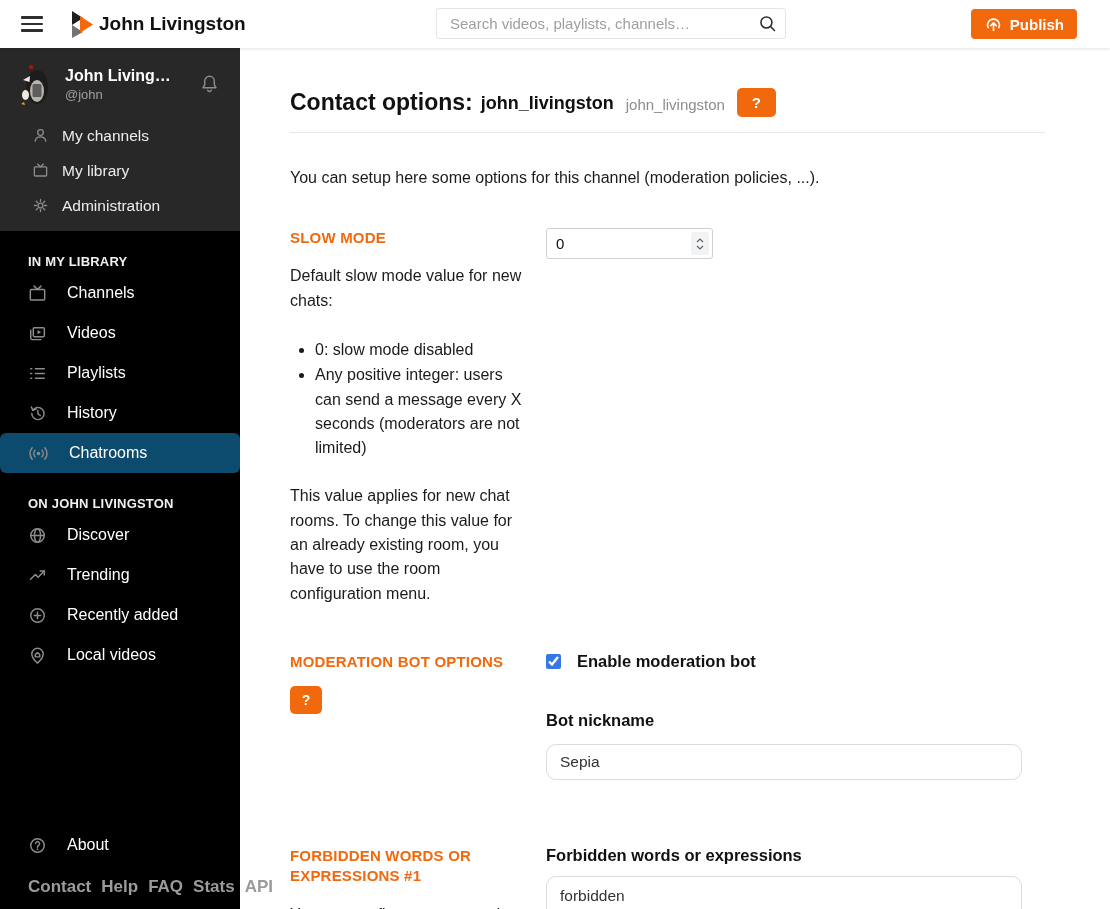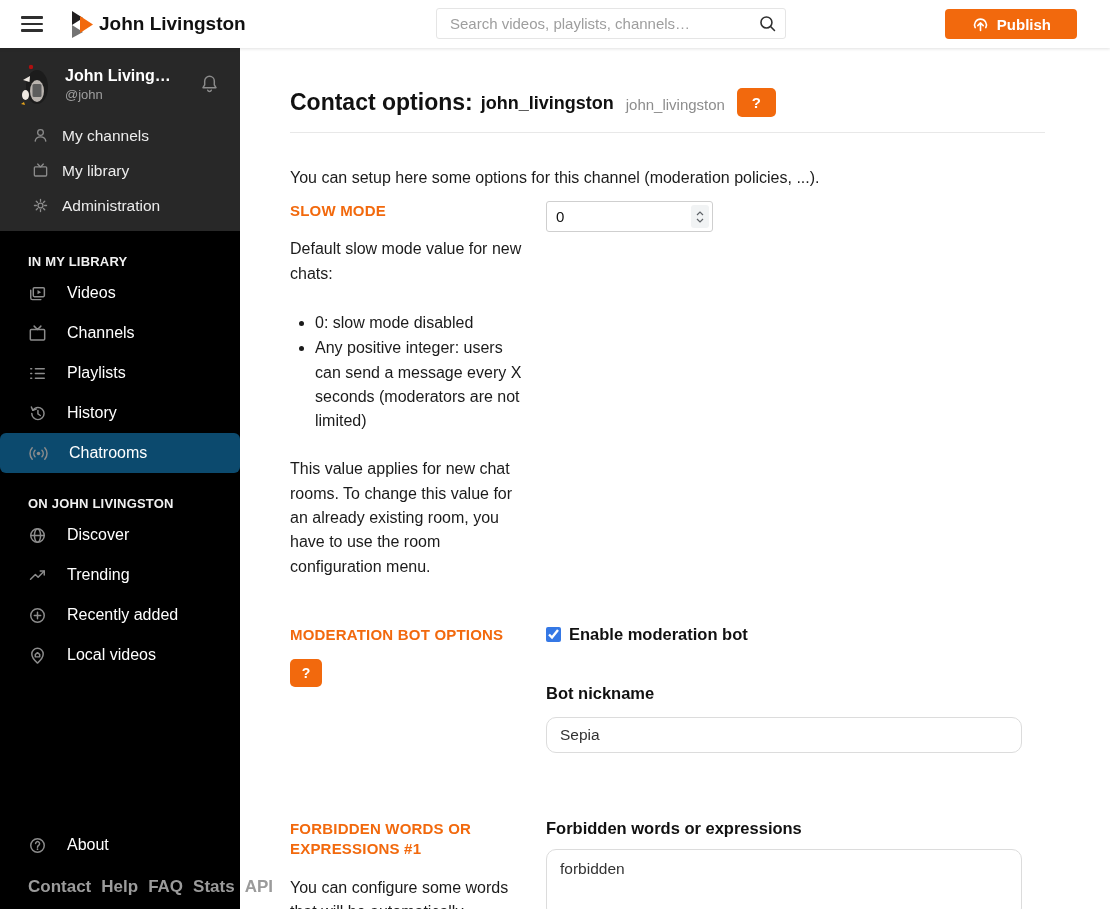--- a/index.html
+++ b/index.html
@@ -11,21 +11,21 @@
     display:flex; align-items:center; z-index:10; box-shadow:0 1px 3px rgba(0,0,0,.12); }
   .burger { width:22px; margin-left:21px; cursor:pointer; }
   .burger div { height:2.5px; background:#2f2f2f; margin:4px 0; border-radius:1px; }
   .logo { margin-left:29px; width:21px; height:27px; }
   .instance-title { margin-left:6px; font-size:19px; font-weight:bold; color:#111; }
   .search-wrap { position:absolute; left:436px; top:8px; width:350px; height:31px; }
   .search-input { width:100%; height:100%; border:1px solid #e5e5e5; border-radius:3px;
     padding:0 34px 0 13px; font-size:15px; color:#222; font-family:"Liberation Sans",sans-serif; }
   .search-input::placeholder { color:#9e9e9e; }
   .search-icon { position:absolute; right:9px; top:6px; }
-  .publish-btn { position:absolute; right:33px; top:9px; height:30px; padding:0 26px;
+  .publish-btn { position:absolute; right:33px; top:9px; height:30px; padding:0 13px;
     background:var(--accent); border:none; border-radius:4px; color:#fff; font-weight:bold;
     font-size:15px; display:flex; align-items:center; gap:7px; cursor:pointer;
     font-family:"Liberation Sans",sans-serif; }
 
   
   .sidebar { position:fixed; top:48px; left:0; width:240px; height:861px; background:#000;
     color:#fff; display:flex; flex-direction:column; }
   .sb-top { background:#282828; padding-bottom:8px; }
   .user-block { display:flex; align-items:center; padding:14px 20px 12px 20px; }
   .avatar { width:32px; height:44px; flex:none; }
@@ -53,21 +53,21 @@
   .pt-main { font-size:23px; font-weight:bold; color:#111; }
   .pt-channel { font-size:18px; font-weight:bold; color:#111; margin-left:8px; position:relative; top:1px; }
   .pt-badge { font-size:15px; color:#8d8d8d; margin-left:12px; position:relative; top:2px; }
   .help-btn { margin-left:12px; width:39px; height:29px; background:var(--accent); color:#fff;
     border:none; border-radius:5px; font-size:15px; font-weight:bold; cursor:pointer;
     font-family:"Liberation Sans",sans-serif; }
   .divider { height:1px; background:#e8e8e8; margin-top:15px; }
   .intro { margin-top:36px; font-size:16px; color:#1b1b1b; }
 
   .form-row { display:grid; grid-template-columns:240px 476px; column-gap:16px; }
-  .row-slow { margin-top:14px;gap:16px; }
+  .row-slow { margin-top:41px;gap:16px; }
   .row-bot { margin-top:46px; }
   .row-forbidden { margin-top:66px; }
   .sec-label { color:var(--accent); font-weight:bold; font-size:15px; letter-spacing:.2px;
     line-height:1.35; text-transform:uppercase; }
   .col-desc { margin-top:16px; font-size:16px; color:#1b1b1b; line-height:1.52; }
   .col-desc ul { margin-top:25px; padding-left:25px; }
   .col-desc li { margin-bottom:1px; }
   .col-note { margin-top:24px; font-size:16px; color:#1b1b1b; line-height:1.52; }
 
   .num-wrap { position:relative; width:167px; height:31px; }
@@ -75,21 +75,21 @@
     font-size:15px; color:#111; padding:0 26px 0 9px; font-family:"Liberation Sans",sans-serif;
     appearance:textfield; -moz-appearance:textfield; }
   .num-input::-webkit-inner-spin-button,.num-input::-webkit-outer-spin-button { display:none; }
   .spinner { position:absolute; right:4px; top:4px; width:18px; height:23px; background:#f1f3f4;
     border-radius:3px; display:flex; flex-direction:column; align-items:center;
     justify-content:center; gap:2px; cursor:pointer; }
   .chev { width:8px; height:5px; }
 
   .check-row { display:flex; align-items:center; }
   .checkbox { width:15px; height:15px; accent-color:#3578e5; cursor:pointer; }
-  .check-label { margin-left:8px; font-size:16.5px; font-weight:bold; color:#111; }
+  .check-label { margin-left:16px; font-size:16.5px; font-weight:bold; color:#111; }
   .field-label { font-size:16.5px; font-weight:bold; color:#111; }
   .bot-nick-label { margin-top:40px; }
   .text-input { margin-top:14px; width:100%; height:36px; border:1px solid #dcdcdc;
     border-radius:10px; padding:8px 13px; font-size:15.5px; color:#333;
     font-family:"Liberation Sans",sans-serif; }
   .sec-help { margin-top:14px; width:32px; height:28px; background:var(--accent); color:#fff;
     border:none; border-radius:5px; font-size:14px; font-weight:bold; cursor:pointer;
     font-family:"Liberation Sans",sans-serif; }
   .textarea { margin-top:11px; width:100%; height:69px; border:1px solid #dcdcdc;
     border-radius:10px; padding:8px 13px; font-size:15.5px; color:#333; resize:both;
@@ -181,35 +181,35 @@
       </svg>
       <span class="lbl">Administration</span>
     </div>
   </div>
 
   <div class="sb-section-title">IN MY LIBRARY</div>
 
   <div class="sb-item">
     <svg width="19" height="19" viewBox="0 0 18 18">
       <g class="sicon">
+          <rect x="2.2" y="5.2" width="13.6" height="10" rx="1"></rect>
+          <path d="M5.8 2l3.2 3.2L12.2 2"></path>
+        </g>
+    </svg>
+    <span class="lbl">Channels</span>
+  </div>
+  <div class="sb-item">
+    <svg width="19" height="19" viewBox="0 0 18 18">
+      <g class="sicon">
           <rect x="5" y="3.5" width="10.5" height="8.5" rx="1"></rect>
           <path d="M2.6 6v7.2a1.6 1.6 0 001.6 1.6h8"></path>
       <path class="fil" d="M9 5.6l3.4 2.1L9 9.8z"></path>
         </g>
     </svg>
     <span class="lbl">Videos</span>
-  </div>
-  <div class="sb-item">
-    <svg width="19" height="19" viewBox="0 0 18 18">
-      <g class="sicon">
-          <rect x="2.2" y="5.2" width="13.6" height="10" rx="1"></rect>
-          <path d="M5.8 2l3.2 3.2L12.2 2"></path>
-        </g>
-    </svg>
-    <span class="lbl">Channels</span>
   </div>
   <div class="sb-item">
     <svg width="19" height="19" viewBox="0 0 18 18">
       <g class="sicon" stroke-width="1.7">
           <path d="M2.6 4.6h.9M2.6 9h.9M2.6 13.4h.9M7 4.6h8.4M7 9h8.4M7 13.4h8.4"></path>
         </g>
     </svg>
     <span class="lbl">Playlists</span>
   </div>
   <div class="sb-item">

